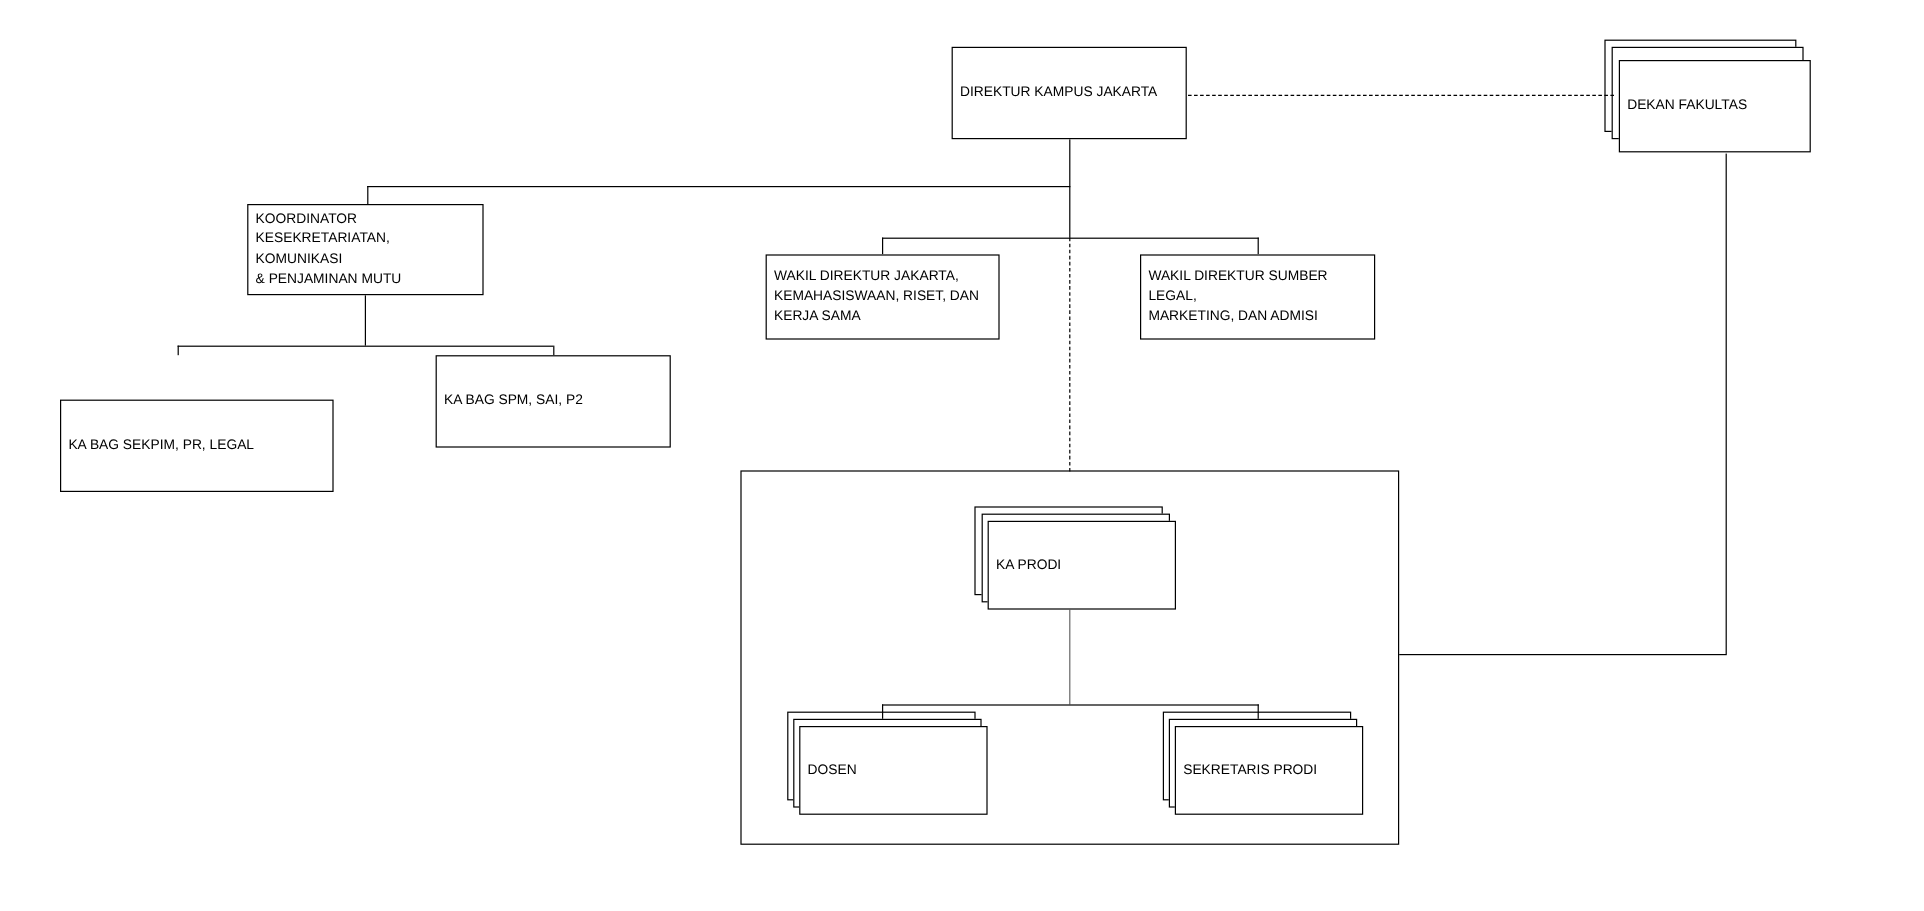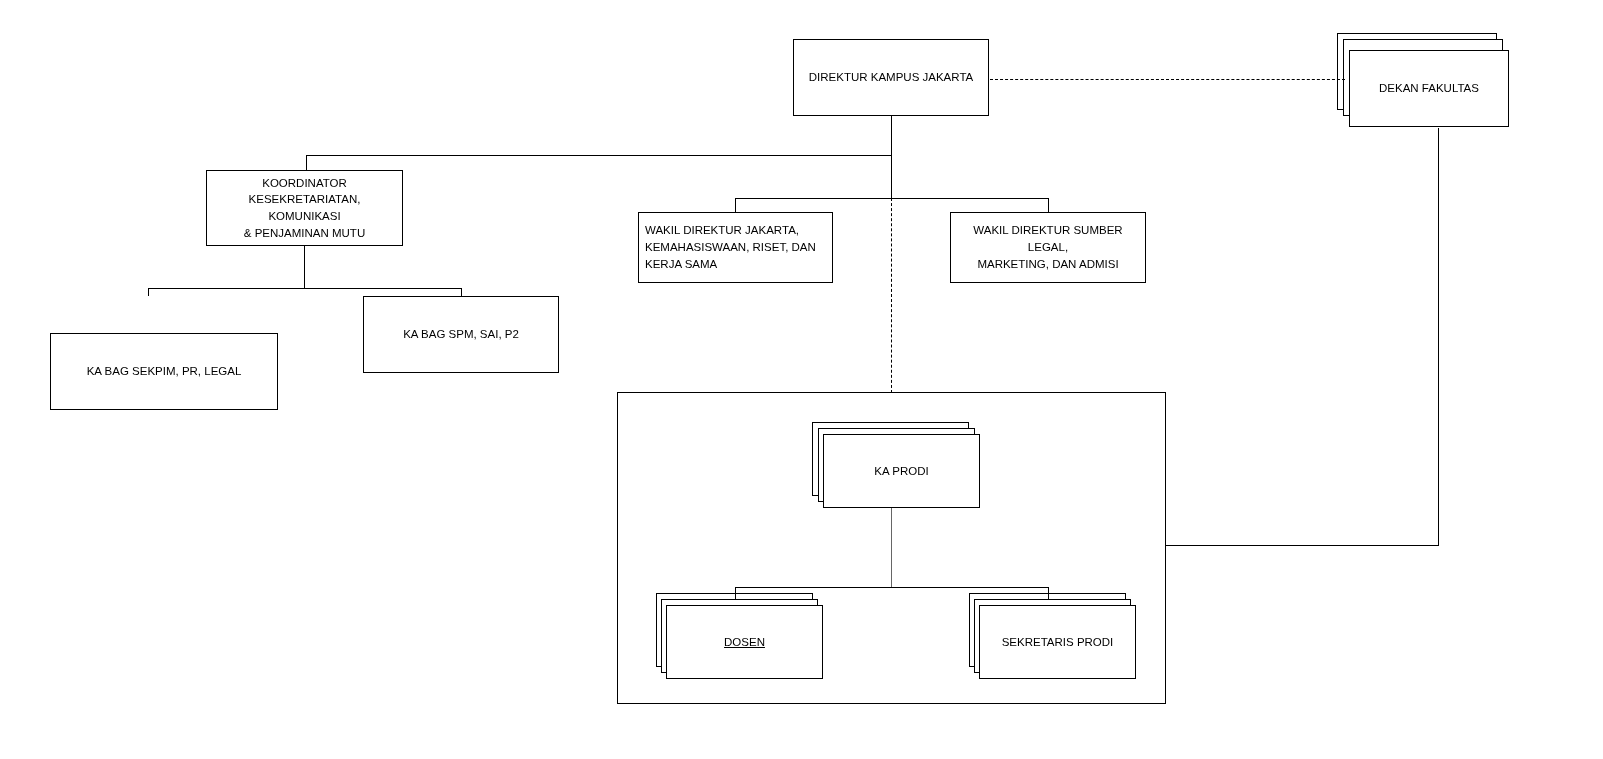--- a/index.html
+++ b/index.html
@@ -79,21 +79,21 @@
     border-top-style: dashed;
     border-top-width: 1px;
   }
   .conn-v.dashed {
     border-left-style: dashed;
     border-left-width: 1px;
   }
 
   
   .al-left  .label { text-align: left; }
-  .al-center .label { text-align: center; }
+  .al-center .label { text-align: left; }
 </style>
 </head>
 <body>
 
 <div id="chart-canvas">
 
   <div class="group-box" style="left:617px; top:392px; width:549px; height:312px;"></div>
 
   <div class="conn-v" style="left:891px; top:116px; height:39px;"></div>
 
@@ -159,21 +159,21 @@
   </div>
 
   <div class="stack-ghost" style="left:812px; top:422px; width:157px; height:74px;"></div>
   <div class="stack-ghost" style="left:818px; top:428px; width:157px; height:74px;"></div>
   <div class="node al-center" style="left:823px; top:434px; width:157px; height:74px;">
     <span class="label">KA PRODI</span>
   </div>
 
   <div class="stack-ghost" style="left:656px; top:593px; width:157px; height:74px;"></div>
   <div class="stack-ghost" style="left:661px; top:599px; width:157px; height:74px;"></div>
-  <div class="node al-center" style="left:666px; top:605px; width:157px; height:74px;text-decoration:underline;">
+  <div class="node al-center" style="left:666px; top:605px; width:157px; height:74px;">
     <span class="label">DOSEN</span>
   </div>
 
   <div class="stack-ghost" style="left:969px; top:593px; width:157px; height:74px;"></div>
   <div class="stack-ghost" style="left:974px; top:599px; width:157px; height:74px;"></div>
   <div class="node al-center" style="left:979px; top:605px; width:157px; height:74px;">
     <span class="label">SEKRETARIS PRODI</span>
   </div>
 
 </div>

